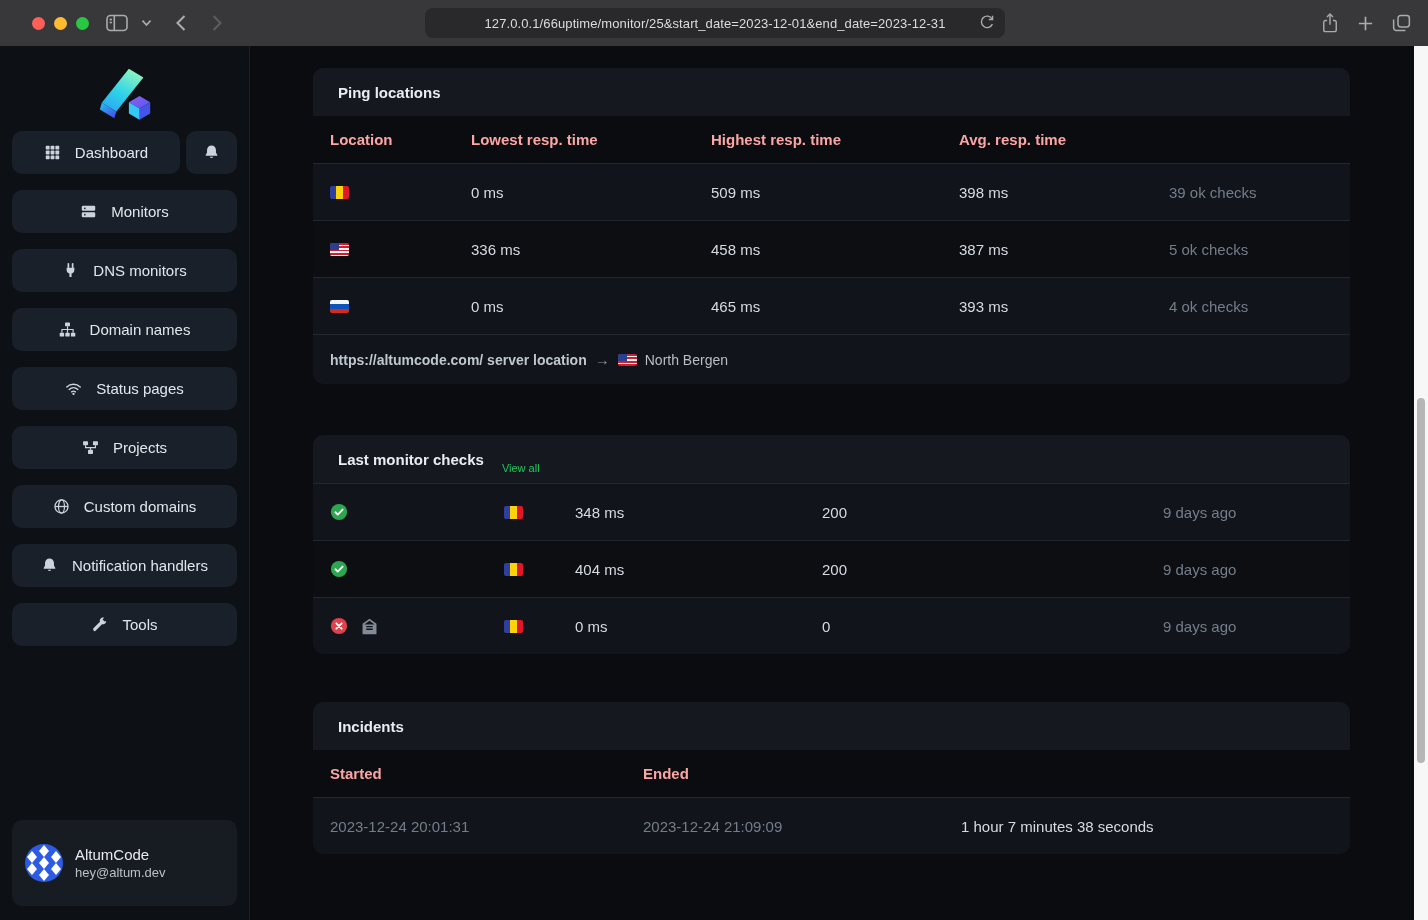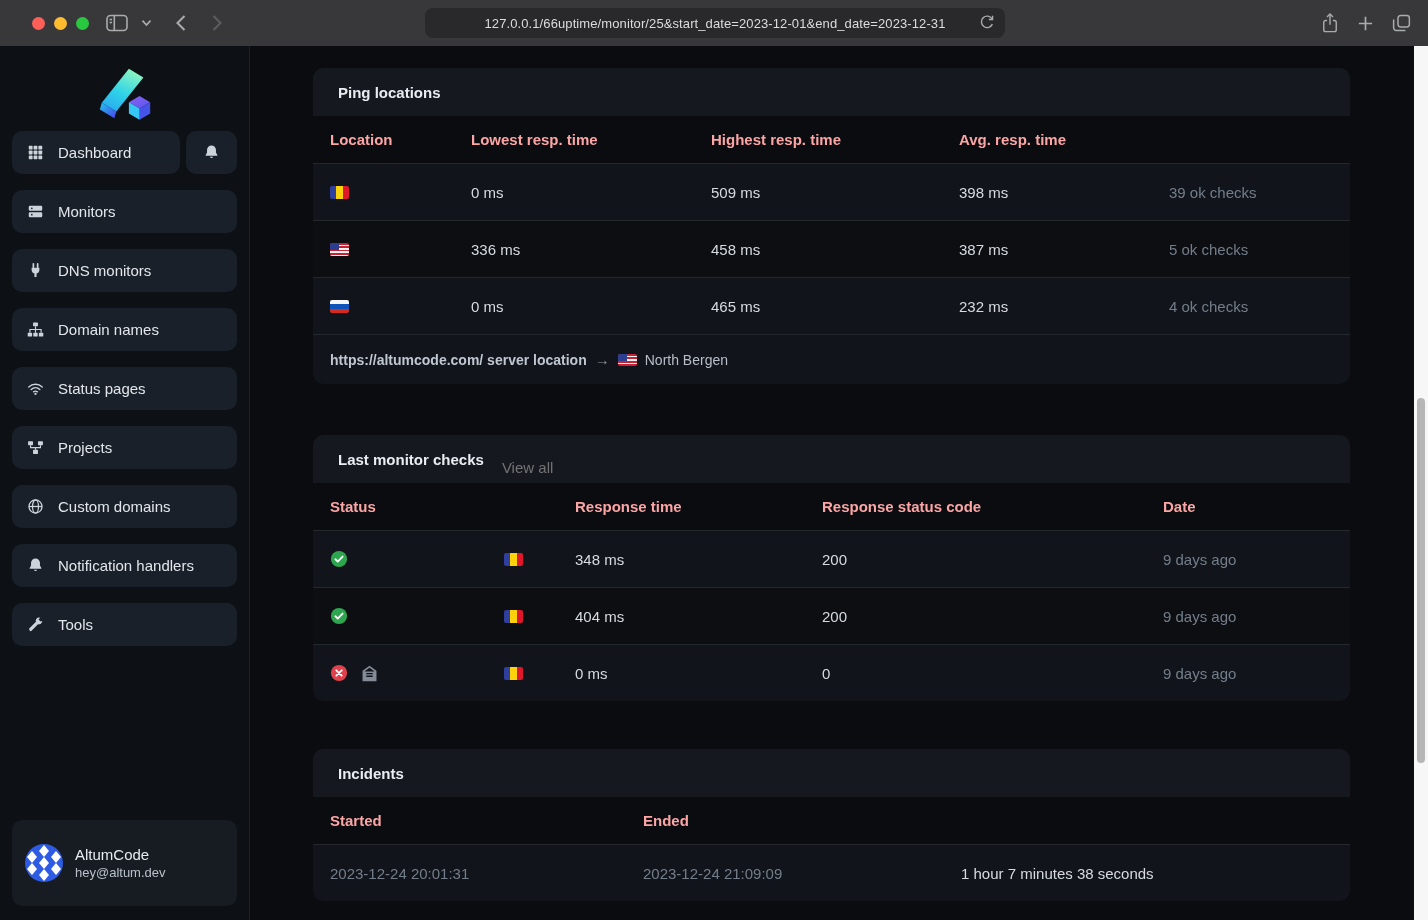--- a/index.html
+++ b/index.html
@@ -20,35 +20,35 @@
   .urlbar .reload { position:absolute; right:9px; top:5px; color:#a9abad; }
   .chrome-right { position:absolute; right:16px; top:0; height:46px; display:flex; align-items:center; gap:16px; color:#a9abad; }
 
   
   .app { display:flex; height:874px; }
   .sidebar { width:250px; background:#0d1014; border-right:1px solid #1d2127;
              display:flex; flex-direction:column; padding:12px 12px 14px; }
   .logo-wrap { height:73px; display:flex; align-items:center; justify-content:center; }
   .nav-row { display:flex; gap:6px; margin-bottom:16px; }
   .nav-btn { flex:1; height:43px; background:#1a2029; border-radius:10px; display:flex;
-             align-items:center; gap:13px; padding:0 15px; color:#e2e6ec; font-size:15px; cursor:pointer; }
+             align-items:center; gap:13px; padding:0 15px; color:#e2e6ec; font-size:15px; cursor:pointer;justify-content:center; }
   .nav-btn .nicon { width:18px; height:18px; flex:0 0 18px; color:#ccd3db; display:flex; align-items:center; }
   .nav-btn.icon-only { flex:0 0 51px; justify-content:center; padding:0; }
   .user-card { margin-top:auto; background:#171c23; border-radius:10px; padding:24px 13px;
                display:flex; align-items:center; gap:12px; cursor:pointer; }
   .user-name { color:#e8ebef; font-size:15px; }
   .user-email { color:#b9c0c9; font-size:13px; margin-top:2px; }
 
   
   .main { flex:1; background:#0a0c10; padding:22px 0 0 63px; }
   .card { width:1037px; border-radius:10px; overflow:hidden; background:#0e1116; }
   .card.ping { margin-bottom:51px; } .card.checks { margin-bottom:48px; }
   .card-head { height:48px; background:#15181f; display:flex; align-items:center; gap:18px; padding:0 25px; }
   .card-title { color:#e9ecf0; font-size:15px; font-weight:700; }
-  .view-all { color:#737373; font-size:15px; cursor:pointer;margin-top:17px; }
+  .view-all { color:#22c55e; font-size:11px; cursor:pointer;margin-top:17px; }
   .thead { height:47px; background:#0a0c10; display:flex; align-items:center;
            color:#fca5a5; font-size:15px; font-weight:700; }
   .trow { height:57px; display:flex; align-items:center; color:#d6dbe2; font-size:15px;
           border-top:1px solid #23272e; }
   .trow.odd { background:#11141a; } .trow.even { background:#0c0e12; }
   .cell { padding-left:17px; display:flex; align-items:center; }
   .muted { color:#747e8a; }
   
   .p1{width:141px;} .p2{width:240px;} .p3{width:248px;} .p4{width:210px;} .p5{flex:1;}
   
@@ -360,41 +360,35 @@
         <span class="cell p3">458 ms</span>
         <span class="cell p4">387 ms</span>
         <span class="cell p5 muted">5 ok checks</span>
       </div>
       <div class="trow odd">
         <span class="cell p1">
             <span class="flag flag-ru"></span>
           </span>
         <span class="cell p2">0 ms</span>
         <span class="cell p3">465 ms</span>
-        <span class="cell p4">232 ms</span>
+        <span class="cell p4">393 ms</span>
         <span class="cell p5 muted">4 ok checks</span>
       </div>
       <div class="card-foot">
         <span class="foot-bold">https://altumcode.com/ server location</span>
         <span class="foot-arrow">→</span>
         <span class="flag flag-us" style="width:17px;height:12px"></span>
         <span class="foot-loc">North Bergen</span>
       </div>
     </div>
 
     <div class="card checks">
       <div class="card-head">
         <span class="card-title">Last monitor checks</span>
         <span class="view-all">View all</span>
-      </div>
-      <div class="thead">
-        <span class="cell k1">Status</span>
-        <span class="cell k2">Response time</span>
-        <span class="cell k3">Response status code</span>
-        <span class="cell k4">Date</span>
       </div>
       <div class="trow odd">
         <span class="cell k1 body">
           <span class="st-ic">
             <svg viewBox="0 0 20 20" width="18" height="18">
                 <circle cx="10" cy="10" r="9" fill="#2ea650"></circle>
                 <path d="M6 10.3l2.6 2.5L14 7.3" stroke="#fff" stroke-width="2" fill="none" stroke-linecap="round" stroke-linejoin="round"></path>
               </svg>
           </span>
           <span class="flag flag-ro"></span>

